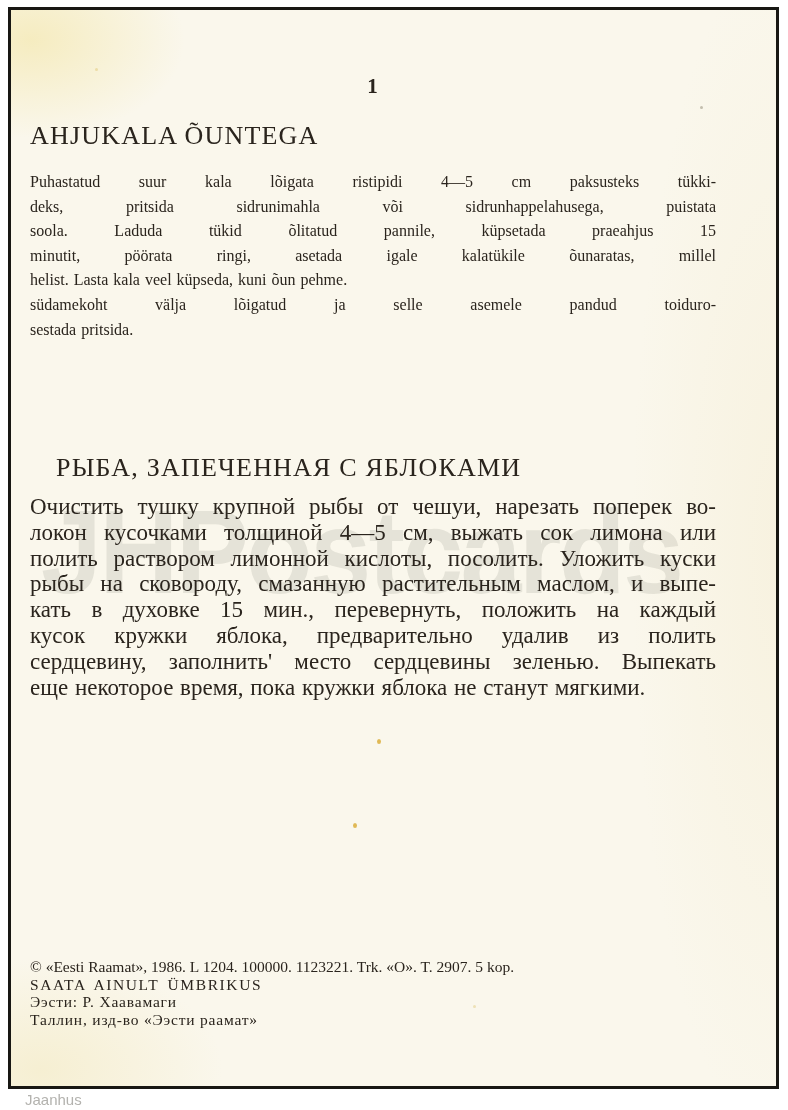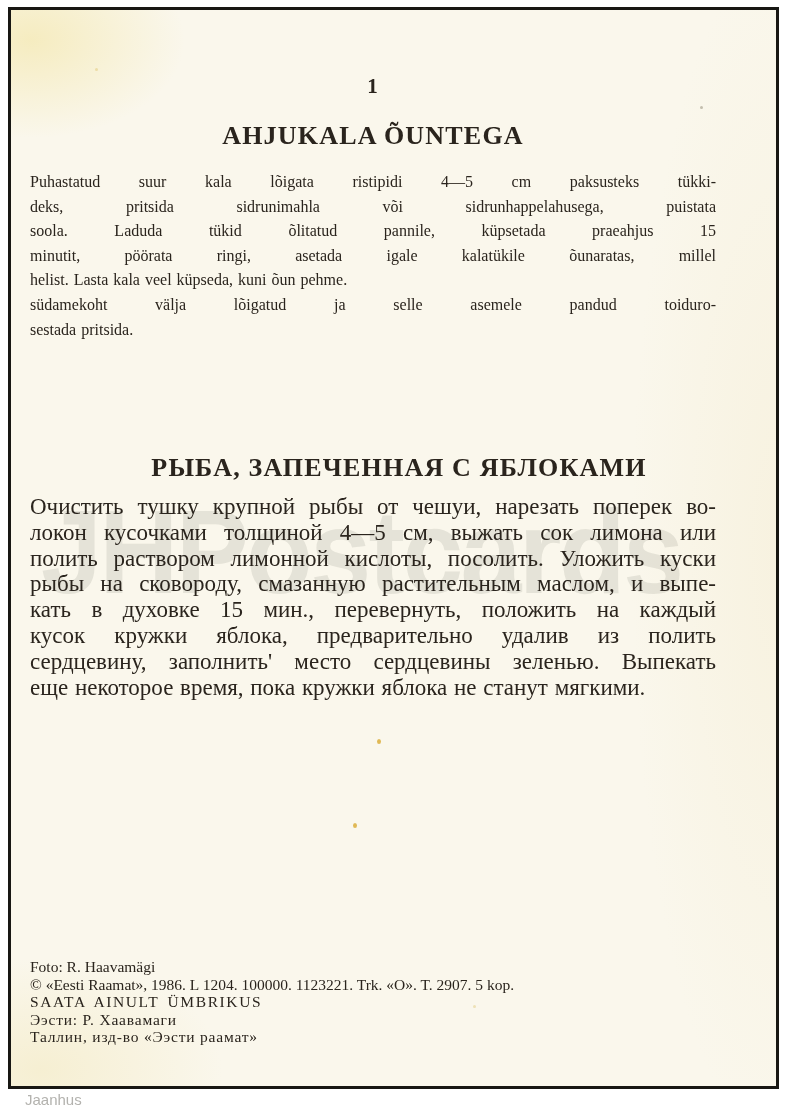--- a/index.html
+++ b/index.html
@@ -40,22 +40,22 @@
 
   .page-number {
     top: 64px;
     text-align: center;
     font-size: 21px;
     font-weight: bold;
     letter-spacing: 1px;
   }
 
   .heading {
-    text-align: center;
-    font-weight: bold;
+    text-align: left;
+    font-weight: normal;
     font-size: 26px;
     letter-spacing: 1.2px;
     white-space: nowrap;
   }
   .heading-et { top: 111px; }
   .heading-ru { top: 443px; transform: translateX(26px); }
 
   .paragraph { }
   .paragraph-et {
     top: 160px;
@@ -164,21 +164,20 @@
     <div class="line just">локон кусочками толщиной 4—5 см, выжать сок лимона или</div>
     <div class="line just">полить раствором лимонной кислоты, посолить. Уложить куски</div>
     <div class="line just">рыбы на сковороду, смазанную растительным маслом, и выпе-</div>
     <div class="line just">кать в духовке 15 мин., перевернуть, положить на каждый</div>
     <div class="line just">кусок кружки яблока, предварительно удалив из полить</div>
     <div class="line just">сердцевину, заполнить' место сердцевины зеленью. Выпекать</div>
     <div class="line">еще некоторое время, пока кружки яблока не станут мягкими.</div>
   </div>
 
   <div class="col credits">
-    <div class="credit-line">Foto: R. Haavamägi</div>
     <div class="credit-line">© «Eesti Raamat», 1986. L 1204. 100000. 1123221. Trk. «O». T. 2907. 5 kop.</div>
     <div class="credit-line caps">SAATA AINULT ÜMBRIKUS</div>
     <div class="credit-line cyr">Ээсти: Р. Хаавамаги</div>
     <div class="credit-line cyr">Таллин, изд-во «Ээсти раамат»</div>
   </div>
 
   <span class="speck s1"></span>
   <span class="speck s2"></span>
   <span class="speck s3"></span>
   <span class="speck s4"></span>

